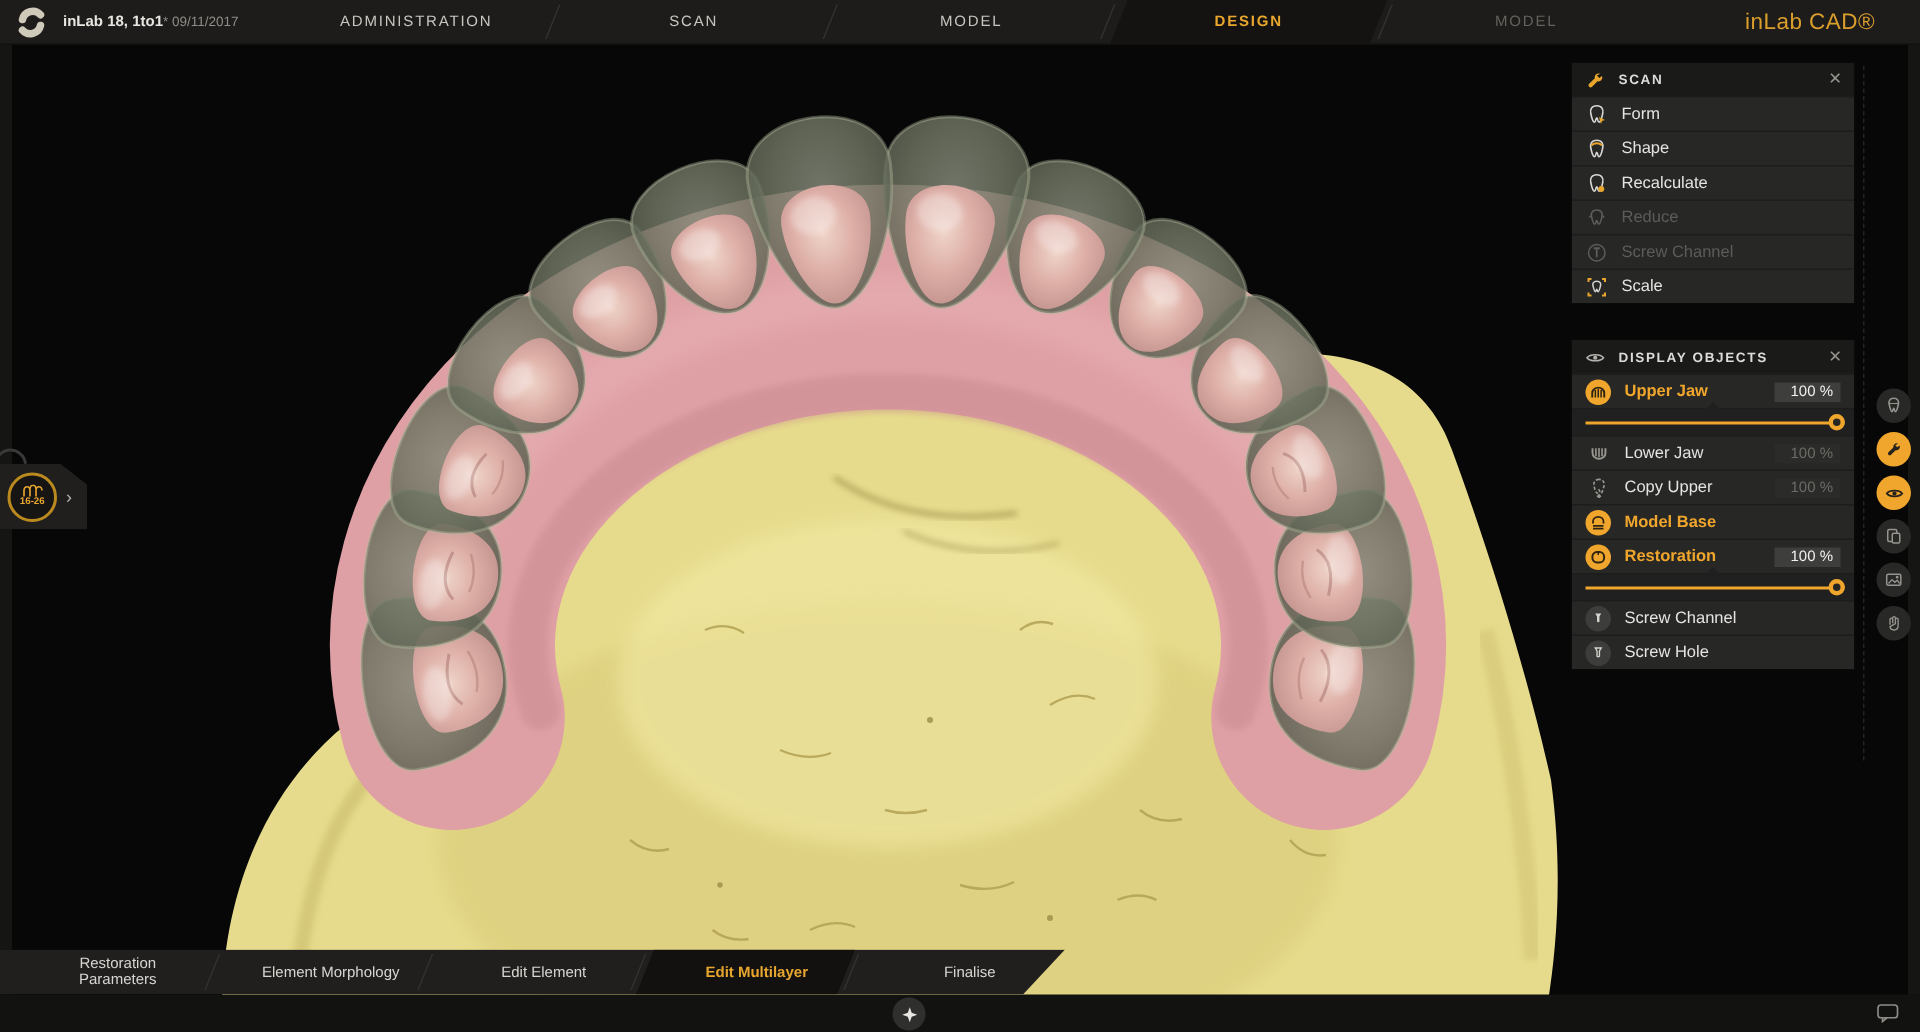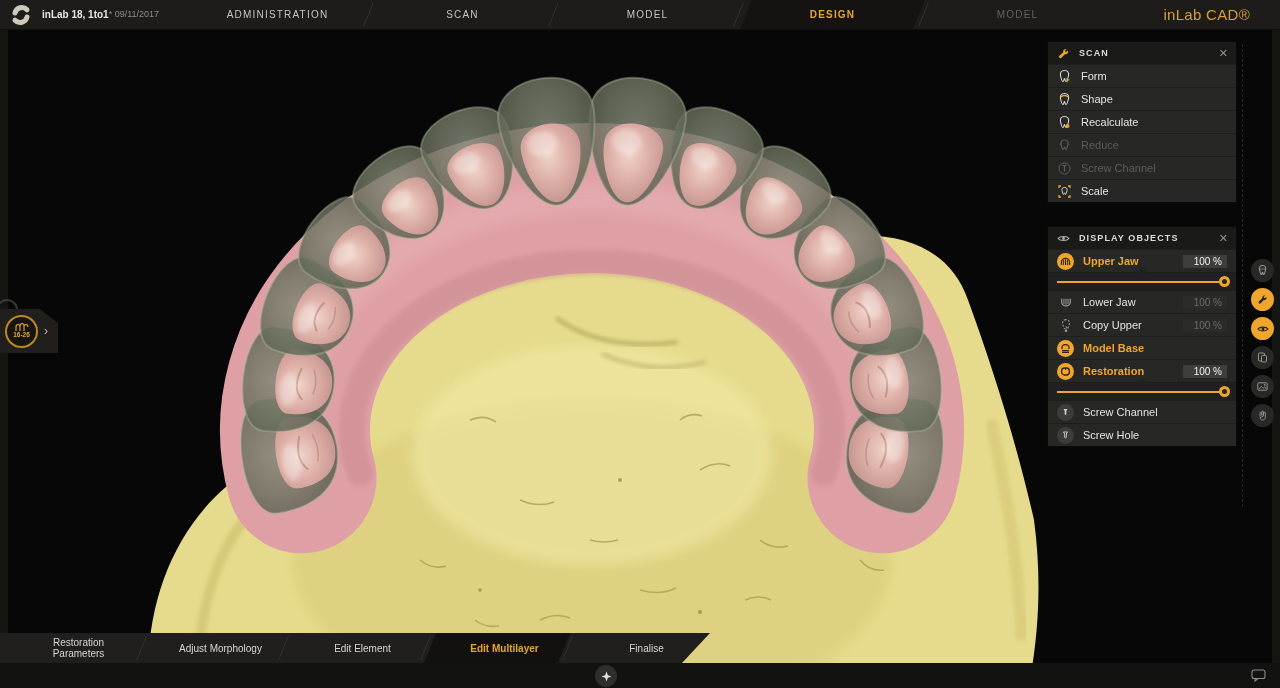--- a/index.html
+++ b/index.html
@@ -477,21 +477,21 @@
       <span class="range-label">16-26</span>
     </div>
     <span class="left-chevron">›</span>
   </div>
 
   <nav class="bottombar">
     <div class="step">
         <span class="step-label">Restoration Parameters</span>
       </div>
     <div class="step">
-        <span class="step-label">Adjust Morphology</span>
+        <span class="step-label">Element Morphology</span>
       </div>
     <div class="step">
         <span class="step-label">Edit Element</span>
       </div>
     <div class="step active">
         <span class="step-label">Edit Multilayer</span>
       </div>
     <div class="step">
         <span class="step-label">Finalise</span>
       </div>

